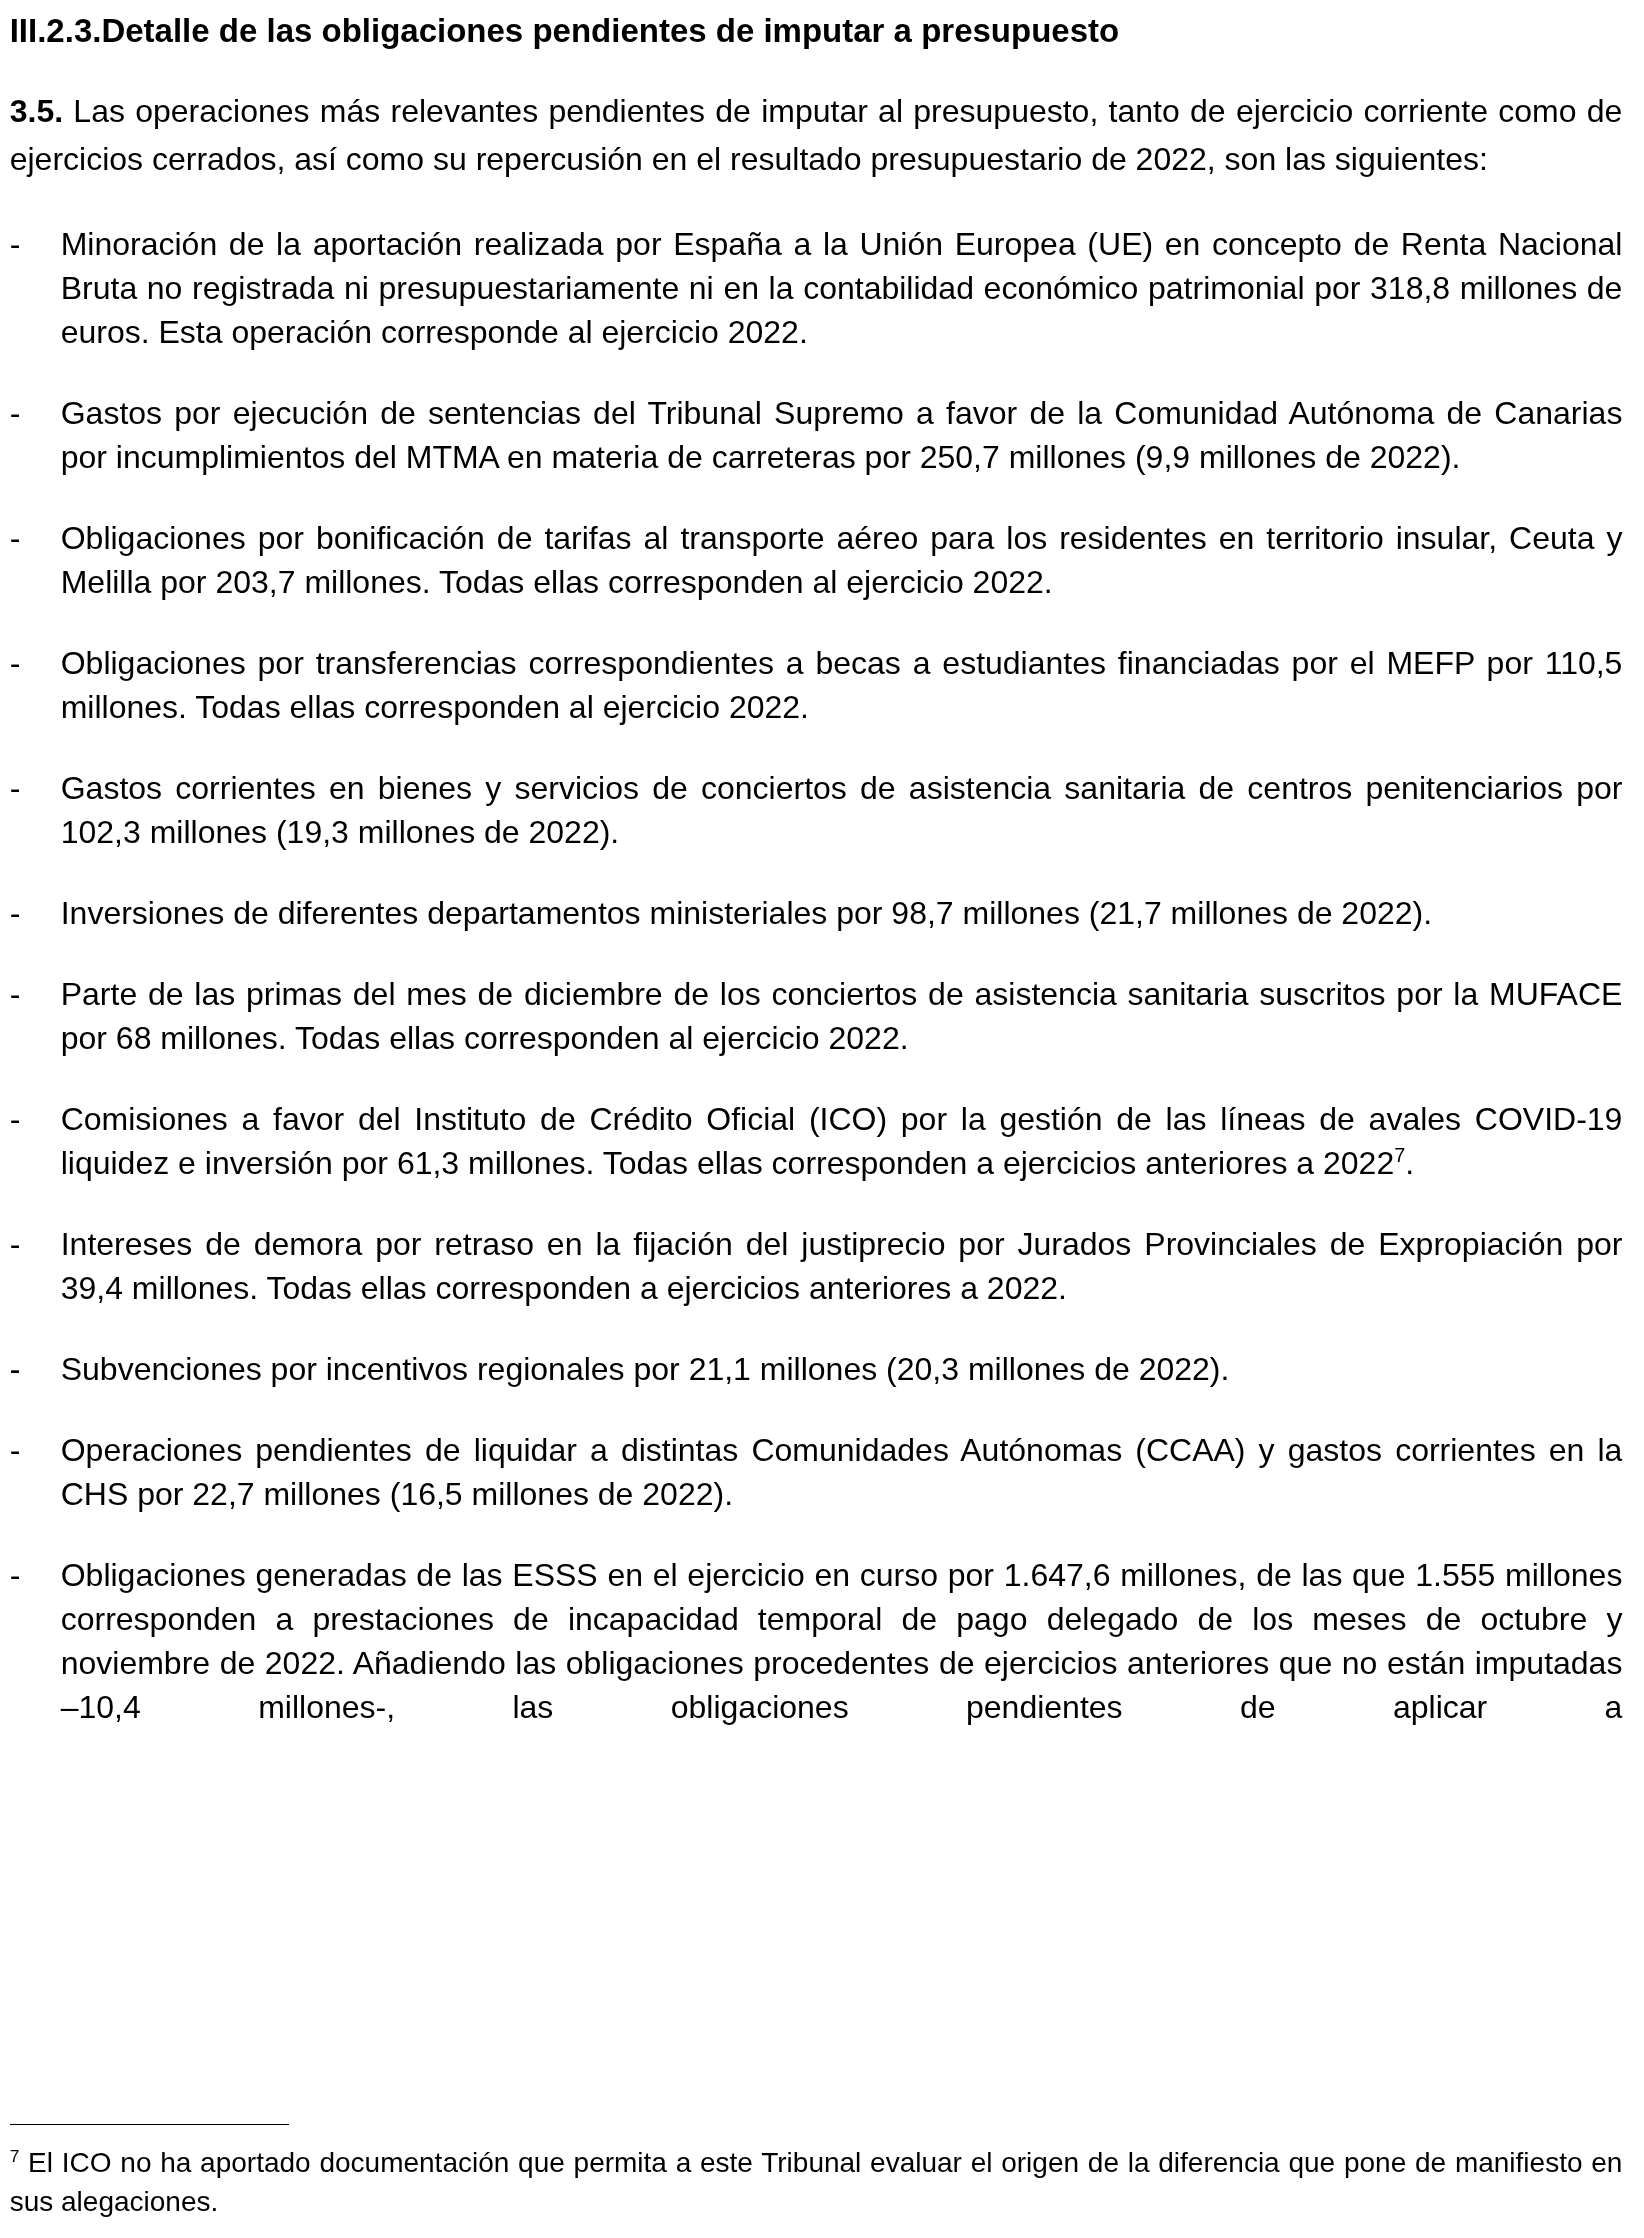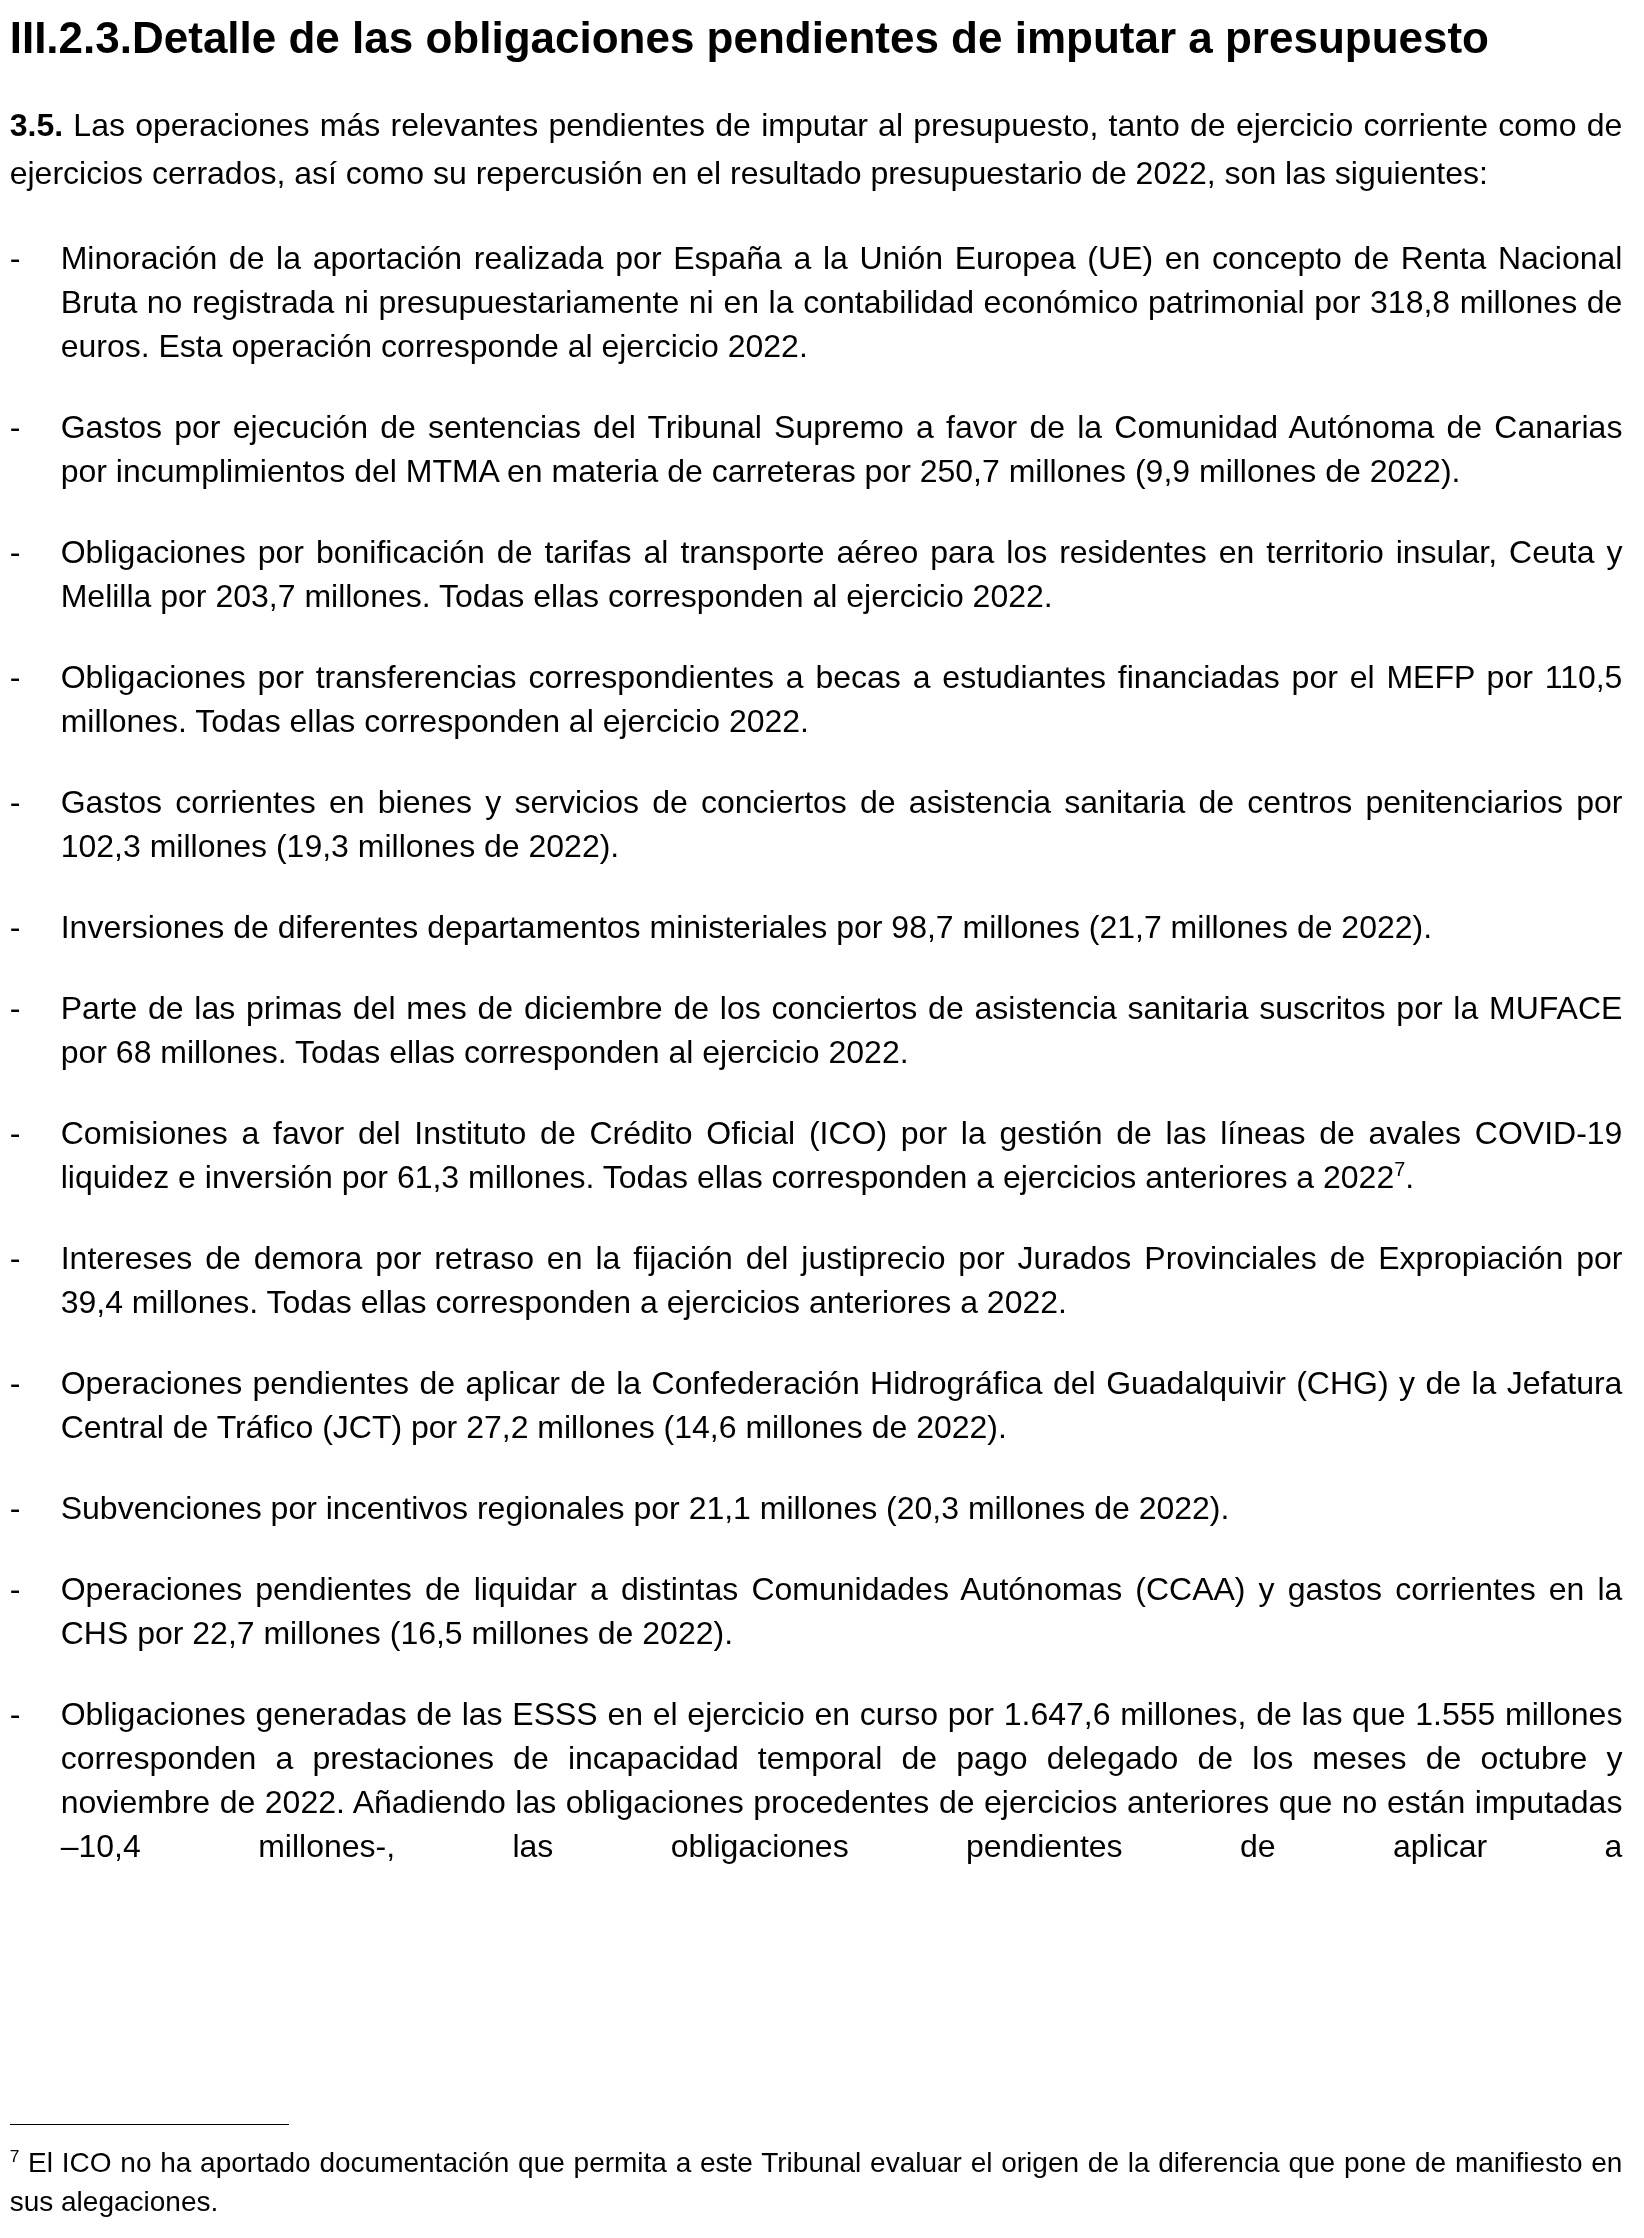--- a/index.html
+++ b/index.html
@@ -6,21 +6,21 @@
   html, body { background: #ffffff; }
   body {
     position: relative;
     width: 1645px;
     min-height: 2239px;
     font-family: "Liberation Sans", sans-serif;
     color: #000000;
     padding: 9.7px 22.6px 137px 9.7px;
   }
   h1.heading {
-    font-size: 44px;
+    font-size: 33px;
     font-weight: bold;
     line-height: 1.25;
     margin-bottom: 36px;
   }
   p.intro {
     font-size: 32px;
     line-height: 48px;
     text-align: justify;
     margin-bottom: 39px;
   }
@@ -104,21 +104,21 @@
 
     <div class="li">
       <span class="marker">-</span><span>Comisiones a favor del Instituto de Crédito Oficial (ICO) por la gestión de las líneas de avales COVID-19 liquidez e inversión por 61,3 millones. Todas ellas corresponden a ejercicios anteriores a 2022</span><sup>7</sup><span>.</span>
     </div>
 
     <div class="li">
       <span class="marker">-</span><span>Intereses de demora por retraso en la fijación del justiprecio por Jurados Provinciales de Expropiación por 39,4 millones. Todas ellas corresponden a ejercicios anteriores a 2022.</span><sup></sup><span></span>
     </div>
 
     <div class="li">
-      <span class="marker">-</span><span>Operaciones pendientes de aplicar de la Confederación Hidrográfica del Guadalquivir (CHG) y de la Jefatura Central de Tráfico (JCT) por 27,2 millones (14,6 millones de 2022).</span><sup></sup><span></span>
+      <span class="marker">-</span><sup></sup><span></span>
     </div>
 
     <div class="li">
       <span class="marker">-</span><span>Subvenciones por incentivos regionales por 21,1 millones (20,3 millones de 2022).</span><sup></sup><span></span>
     </div>
 
     <div class="li">
       <span class="marker">-</span><span>Operaciones pendientes de liquidar a distintas Comunidades Autónomas (CCAA) y gastos corrientes en la CHS por 22,7 millones (16,5 millones de 2022).</span><sup></sup><span></span>
     </div>
 

